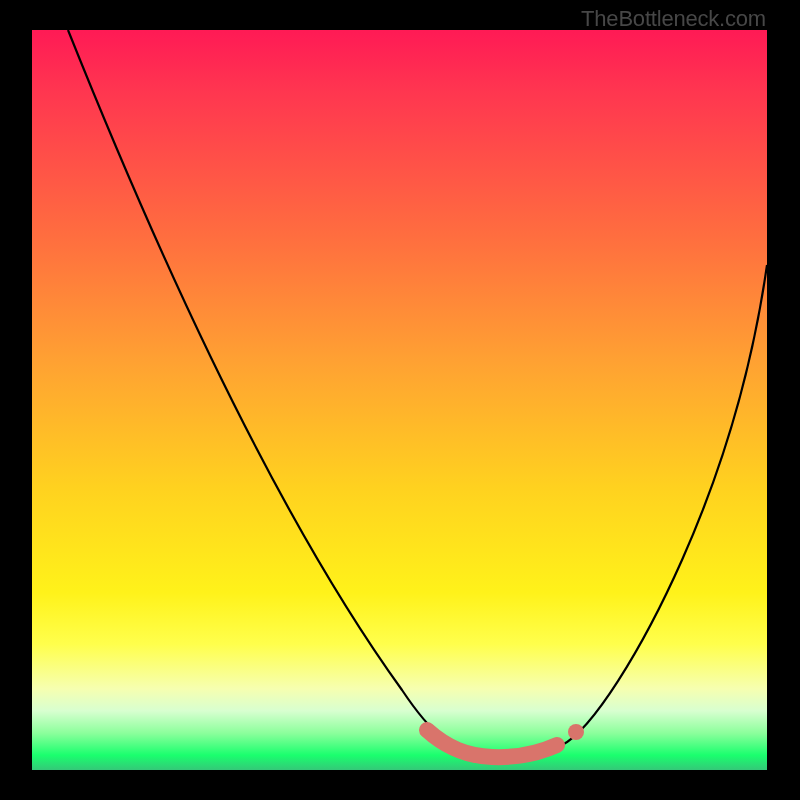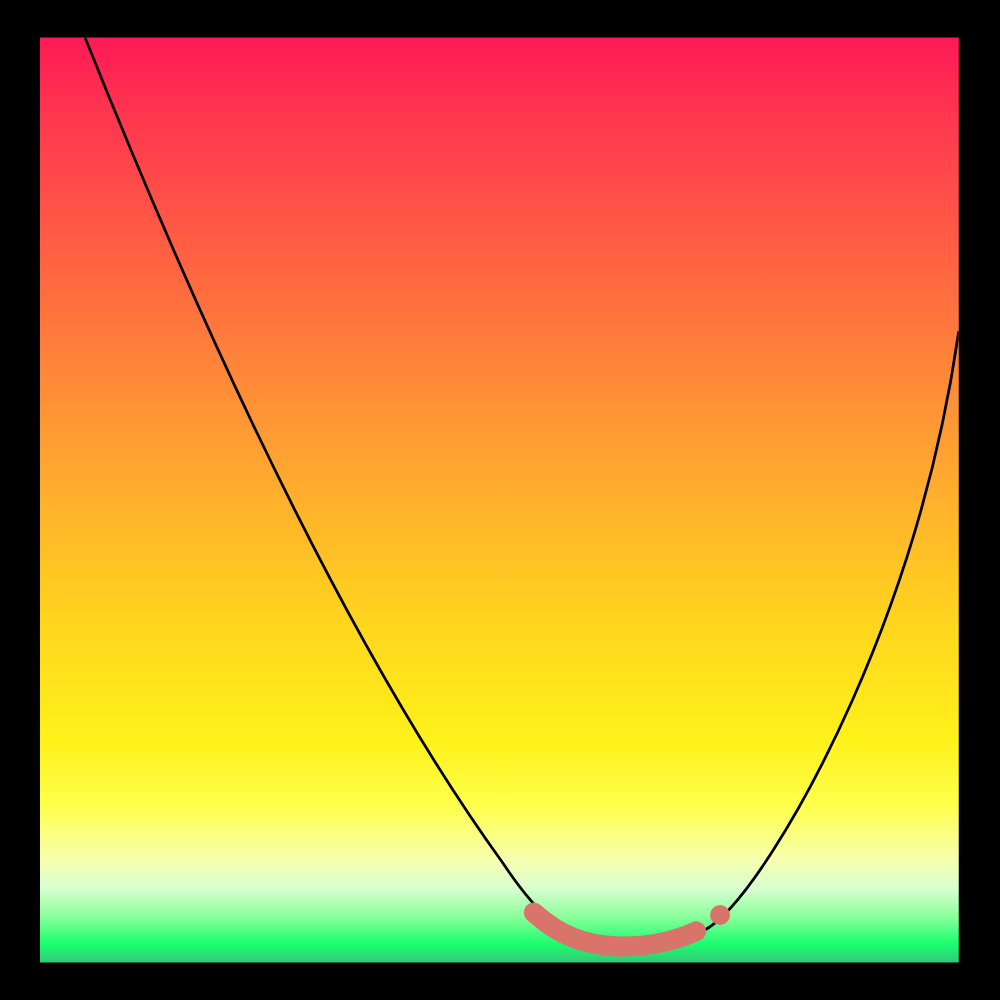--- a/index.html
+++ b/index.html
@@ -77,14 +77,15 @@
 
       <path d="M 395 700
                C 415 718, 435 726, 460 727
                C 485 728, 505 724, 525 715" fill="none" stroke="#d9746b" stroke-width="16" stroke-linecap="round"></path>
 
       <circle cx="544" cy="702" r="8" fill="#d9746b"></circle>
     </svg>
 
   </div>
 
+  <div class="watermark">TheBottleneck.com</div>
 
 </div>
 
 </body></html>

